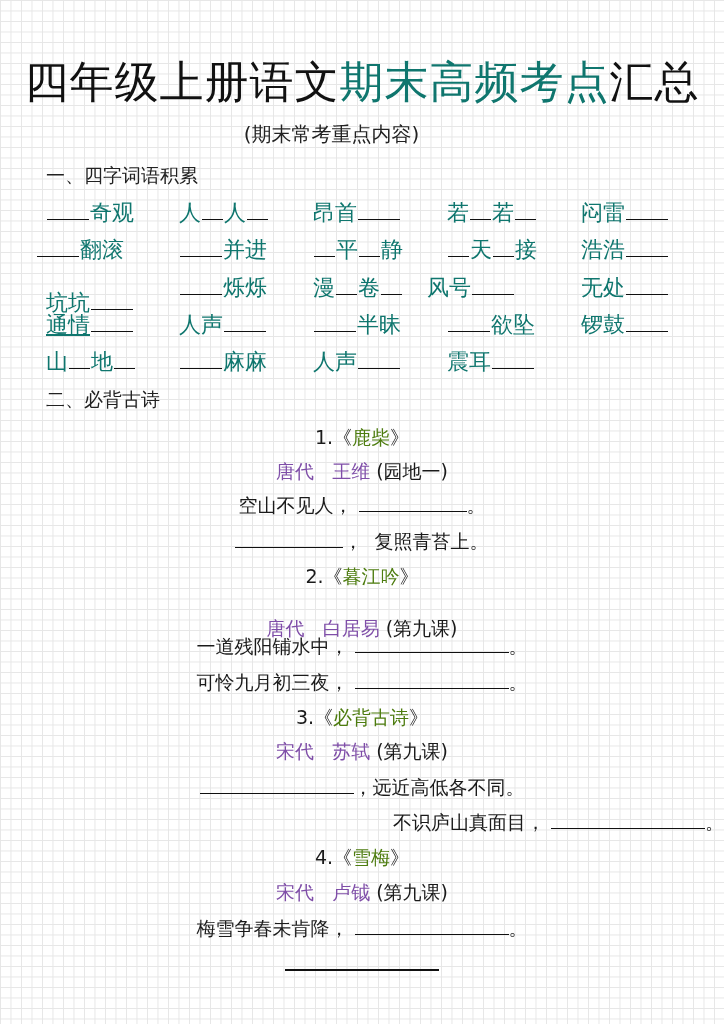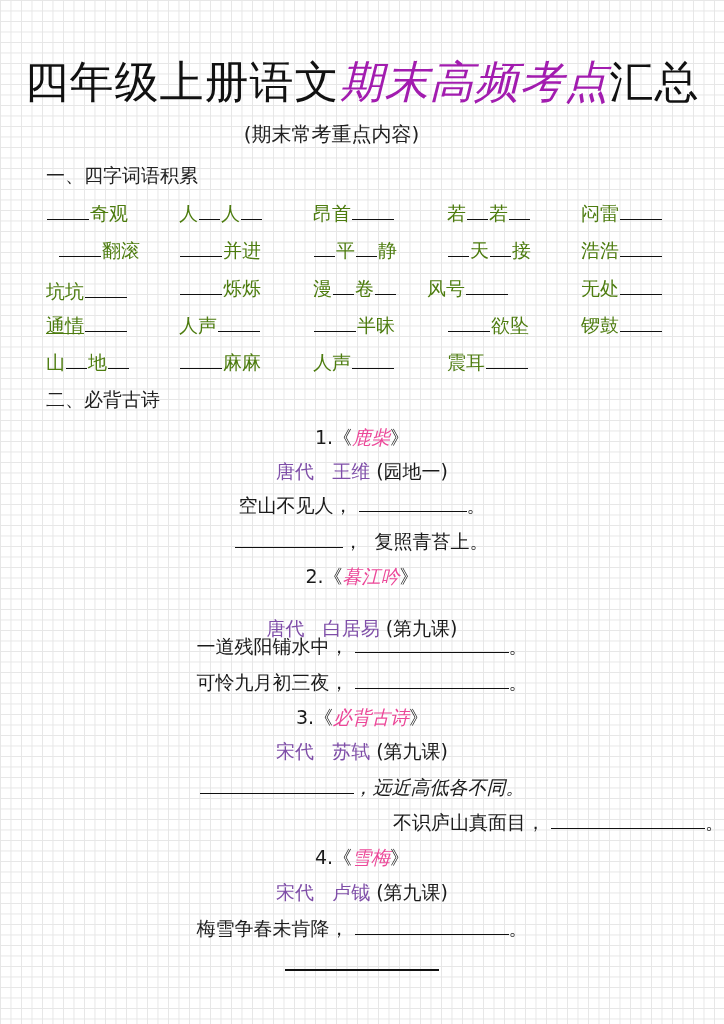--- a/index.html
+++ b/index.html
@@ -11,32 +11,32 @@
       linear-gradient(to bottom, #e6e6e6 1px, transparent 1px);
     background-size:10.5px 10.5px;
     font-family:"DejaVu Sans", "Liberation Sans", sans-serif;
     color:#1a1a1a;
   }
   .abs { position:absolute; white-space:nowrap; }
   .title {
     left:0; width:724px; top:52px; text-align:center;
     font-size:44px; line-height:60px; letter-spacing:1px; color:#111;
   }
-  .title .red { color:#a21caf;font-style:italic; }
+  .title .red { color:#0f766e; }
   .subtitle {
     left:0; width:663px; top:120px; text-align:center;
     font-size:20px; line-height:28px; color:#222;
   }
   .section-heading { font-size:19px; line-height:26px; color:#222; left:46px; }
-  .vocab-item { font-size:19px; line-height:26px; color:#4d7c0f; }
+  .vocab-item { font-size:22px; line-height:26px; color:#0f766e; }
   .blank { display:inline-block; border-bottom:1.6px solid #111; height:18px; vertical-align:baseline; margin:0 1px; }
   .b4 { width:42px; }
   .b2 { width:21px; }
   .poem-center { left:0; width:724px; text-align:center; font-size:19px; line-height:28px; }
-  .poem-title-name { color:#ec4899;font-style:italic; }
+  .poem-title-name { color:#4d7c0f; }
   .poem-author { color:#7f4ea8; }
   .poem-line-blank { display:inline-block; border-bottom:1.8px solid #111; height:18px; }
   .pw-short { width:108px; }
   .pw-long { width:154px; }
 </style>
 </head>
 <body>
 
 <div class="abs title">
   <span>四年级上册语文</span><span class="red">期末高频考点</span><span>汇总</span>
@@ -44,27 +44,27 @@
 <div class="abs subtitle">(期末常考重点内容)</div>
 
 <div class="abs section-heading" style="top:162px;">一、四字词语积累</div>
 
 <div class="abs vocab-item" style="left:46px;top:200px;"><span class="blank b4"></span>奇观</div>
 <div class="abs vocab-item" style="left:179px;top:200px;">人<span class="blank b2"></span>人<span class="blank b2"></span></div>
 <div class="abs vocab-item" style="left:313px;top:200px;">昂首<span class="blank b4"></span></div>
 <div class="abs vocab-item" style="left:447px;top:200px;">若<span class="blank b2"></span>若<span class="blank b2"></span></div>
 <div class="abs vocab-item" style="left:581px;top:200px;">闷雷<span class="blank b4"></span></div>
 
-<div class="abs vocab-item" style="left:58px;top:237px;"><span class="blank b4"></span>翻滚</div>
+<div class="abs vocab-item" style="left:36px;top:237px;"><span class="blank b4"></span>翻滚</div>
 <div class="abs vocab-item" style="left:179px;top:237px;"><span class="blank b4"></span>并进</div>
 <div class="abs vocab-item" style="left:313px;top:237px;"><span class="blank b2"></span>平<span class="blank b2"></span>静</div>
 <div class="abs vocab-item" style="left:447px;top:237px;"><span class="blank b2"></span>天<span class="blank b2"></span>接</div>
 <div class="abs vocab-item" style="left:581px;top:237px;">浩浩<span class="blank b4"></span></div>
 
-<div class="abs vocab-item" style="left:46px;top:278px;">坑坑<span class="blank b4"></span></div>
+<div class="abs vocab-item" style="left:46px;top:290px;">坑坑<span class="blank b4"></span></div>
 <div class="abs vocab-item" style="left:179px;top:275px;"><span class="blank b4"></span>烁烁</div>
 <div class="abs vocab-item" style="left:313px;top:275px;">漫<span class="blank b2"></span>卷<span class="blank b2"></span></div>
 <div class="abs vocab-item" style="left:427px;top:275px;">风号<span class="blank b4"></span></div>
 <div class="abs vocab-item" style="left:581px;top:275px;">无处<span class="blank b4"></span></div>
 
 <div class="abs vocab-item" style="left:46px;top:312px;text-decoration:underline;">通情<span class="blank b4"></span></div>
 <div class="abs vocab-item" style="left:179px;top:312px;">人声<span class="blank b4"></span></div>
 <div class="abs vocab-item" style="left:313px;top:312px;"><span class="blank b4"></span>半昧</div>
 <div class="abs vocab-item" style="left:447px;top:312px;"><span class="blank b4"></span>欲坠</div>
 <div class="abs vocab-item" style="left:581px;top:312px;">锣鼓<span class="blank b4"></span></div>
@@ -101,21 +101,21 @@
 <div class="abs poem-center" style="top:668px;">
   <span>可怜九月初三夜，</span>&nbsp;<span class="poem-line-blank pw-long"></span><span>。</span>
 </div>
 
 <div class="abs poem-center" style="top:703px;">
   <span>3.</span><span>《</span><span class="poem-title-name">必背古诗</span><span>》</span>
 </div>
 <div class="abs poem-center" style="top:737px;">
   <span class="poem-author">宋代</span>&nbsp;&nbsp;&nbsp;<span class="poem-author">苏轼</span>&nbsp;<span>(第九课)</span>
 </div>
-<div class="abs poem-center" style="top:773px;font-style:italic;">
+<div class="abs poem-center" style="top:773px;">
   <span class="poem-line-blank pw-long"></span><span>，远近高低各不同。</span>
 </div>
 <div class="abs poem-center" style="top:808px;text-align:right;">
   <span>不识庐山真面目，</span>&nbsp;<span class="poem-line-blank pw-long"></span><span>。</span>
 </div>
 
 <div class="abs poem-center" style="top:843px;">
   <span>4.</span><span>《</span><span class="poem-title-name">雪梅</span><span>》</span>
 </div>
 <div class="abs poem-center" style="top:878px;">

